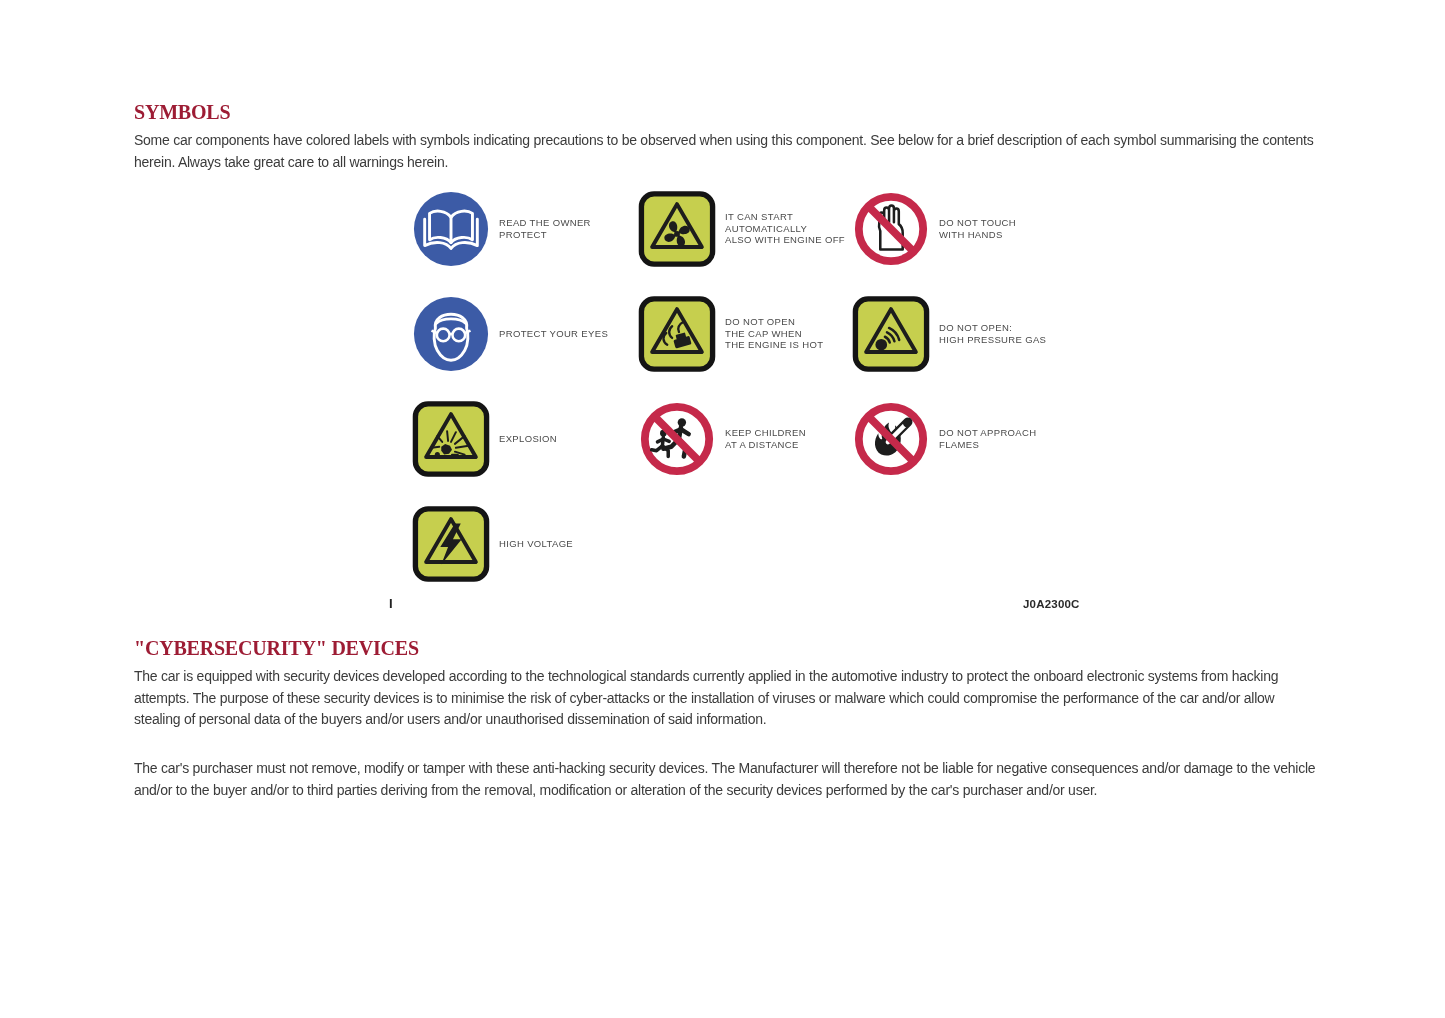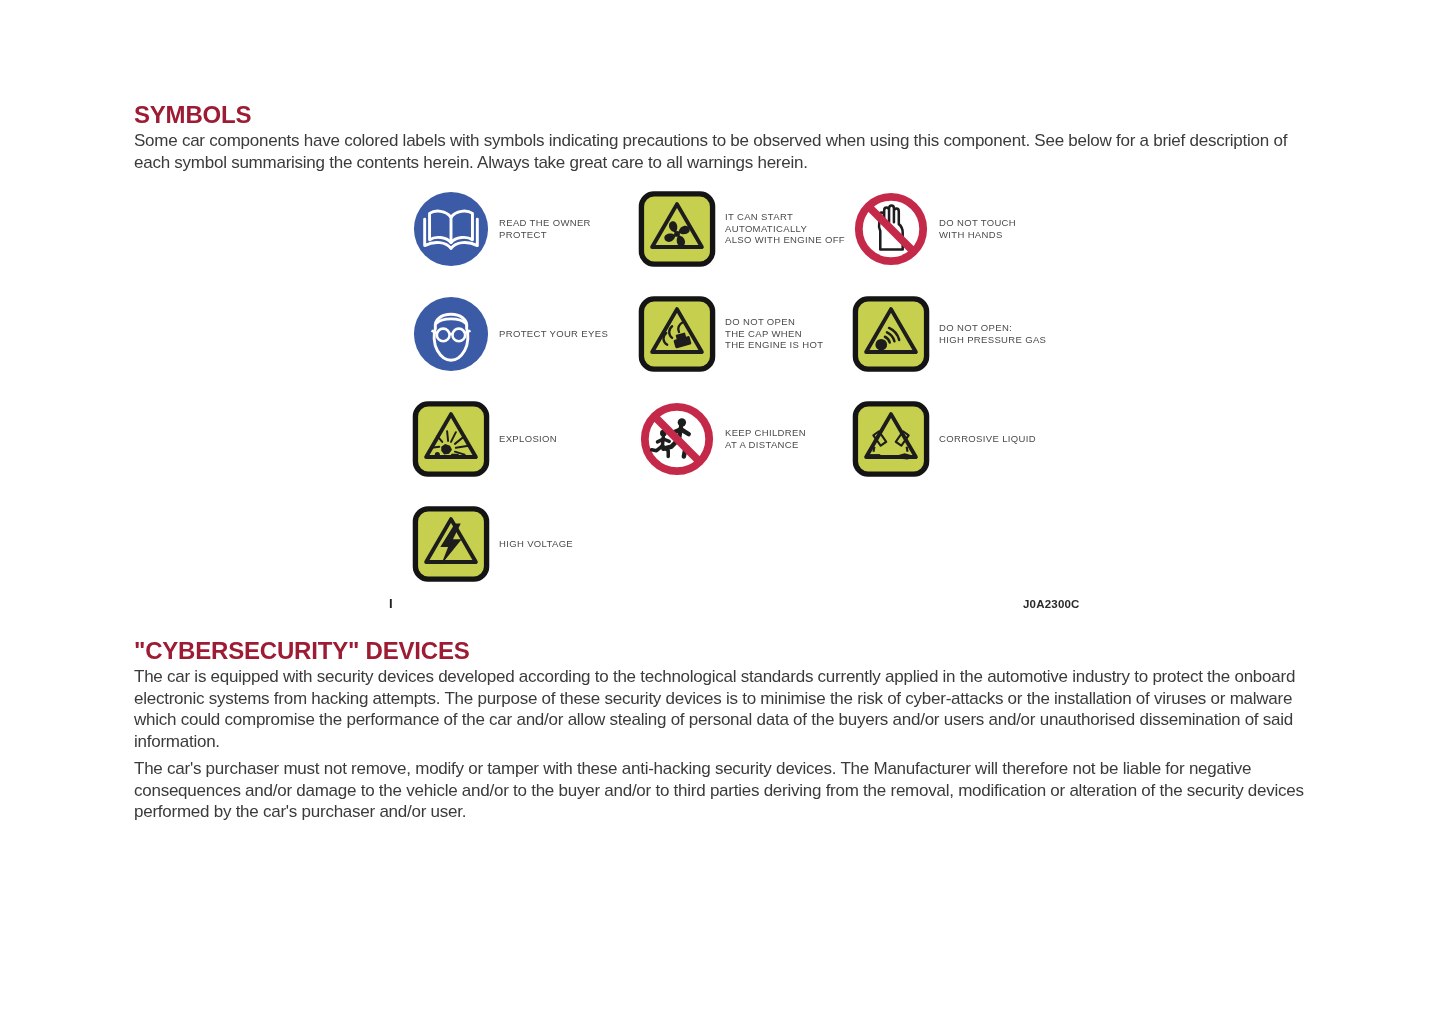--- a/index.html
+++ b/index.html
@@ -1,24 +1,24 @@
 <!DOCTYPE html>
 <html><head>
 <meta charset="utf-8">
 <style>
   html,body{margin:0;padding:0;background:#fff;}
   .page{position:relative;width:1445px;height:1018px;background:#ffffff;overflow:hidden;
         font-family:"Liberation Sans","DejaVu Sans",sans-serif;}
 
-  .section-title{position:absolute;left:134px;font-size:24px;font-weight:bold;
-        letter-spacing:-0.2px;color:#9d1c34;white-space:nowrap;}
+  .section-title{position:absolute;left:134px;font-size:20px;font-weight:bold;
+        letter-spacing:-0.2px;color:#9d1c34;white-space:nowrap;font-family:Liberation Serif, serif;}
   #symbols-title{top:101px;}
   #cyber-title{top:637px;}
 
-  .body-text{position:absolute;left:134px;width:1190px;font-size:17px;line-height:21.6px;
+  .body-text{position:absolute;left:134px;width:1190px;font-size:14px;line-height:21.6px;
         letter-spacing:-0.25px;color:#3b3b3b;}
   #symbols-intro{top:130px;}
   #cyber-para1{top:666px;}
   #cyber-para2{top:758px;}
 
   .symbol-grid{position:absolute;left:412px;top:176px;display:grid;
         grid-template-columns:226px 214px 330px;grid-auto-rows:105px;}
   .cell{display:flex;align-items:center;gap:9px;}
   .sign{width:78px;height:78px;flex:0 0 auto;display:block;}
   .sign svg{display:block;width:78px;height:78px;}
@@ -193,38 +193,36 @@
             </g>
           </g>
           <line x1="17" y1="17" x2="63" y2="63" stroke="#c5294a" stroke-width="8"></line>
         </svg>
       </span>
       <span class="slabel">KEEP CHILDREN
 AT A DISTANCE</span>
     </div>
 
 
-
-    <div class="cell">
-      <span class="sign">
-        <svg viewBox="0 0 80 80">
-          <rect x="3.5" y="4" width="73" height="72" rx="13" fill="#c6cf4e" stroke="#141414" stroke-width="5.5"></rect>
-          <path d="M40 14.5 L65.5 58.5 L14.5 58.5 Z" fill="none" stroke="#1d1d1d" stroke-width="4" stroke-linejoin="round"></path>
-          <g stroke="#1d1d1d" stroke-width="2.2" fill="none" stroke-linejoin="round">
-            <rect x="25" y="33" width="7" height="13" transform="rotate(-35 28.5 39.5)"></rect>
-            <rect x="48" y="33" width="7" height="13" transform="rotate(35 51.5 39.5)"></rect>
-            <line x1="23" y1="48" x2="22" y2="53"></line>
-            <line x1="56" y1="48" x2="57" y2="53"></line>
-          </g>
-          <rect x="16" y="55.5" width="13" height="3.5" fill="#1d1d1d"></rect>
-          <path d="M46 57 l8 -2.5 6.5 2 -3 4.5 -11.5 -1 z" fill="#1d1d1d"></path>
-        </svg>
-      </span>
-      <span class="slabel">CORROSIVE LIQUID</span>
-    </div>
+    <div class="cell">
+      <span class="sign">
+        <svg viewBox="0 0 80 80">
+          <circle cx="40" cy="40" r="33" fill="#fff" stroke="#c5294a" stroke-width="8"></circle>
+          <path d="M30 56 C22 51 22 41 27 34 C27 39 30 41 31 40 C29 33 33 26 38 23 C36 29 40 32 42 36 C44 32 45 29 44 26 C50 31 52 41 48 49 C45 55 38 59 30 56 Z" fill="#1d1d1d"></path>
+          <g transform="rotate(45 40 40)">
+            <rect x="36.5" y="12" width="7" height="36" rx="3.5" fill="#fff" stroke="#1d1d1d" stroke-width="2.4"></rect>
+            <rect x="36.5" y="12" width="7" height="9" rx="3.5" fill="#1d1d1d"></rect>
+          </g>
+          <line x1="17" y1="17" x2="63" y2="63" stroke="#c5294a" stroke-width="8"></line>
+        </svg>
+      </span>
+      <span class="slabel">DO NOT APPROACH
+FLAMES</span>
+    </div>
+
 
     <div class="cell">
       <span class="sign">
         <svg viewBox="0 0 80 80">
           <rect x="3.5" y="4" width="73" height="72" rx="13" fill="#c6cf4e" stroke="#141414" stroke-width="5.5"></rect>
           <path d="M40 14.5 L65.5 58.5 L14.5 58.5 Z" fill="none" stroke="#1d1d1d" stroke-width="4" stroke-linejoin="round"></path>
           <path d="M44 19 L29 43 L37 43 L30 61 L51 35 L42 35 L50 19 Z" fill="#1d1d1d"></path>
         </svg>
       </span>
       <span class="slabel">HIGH VOLTAGE</span>

